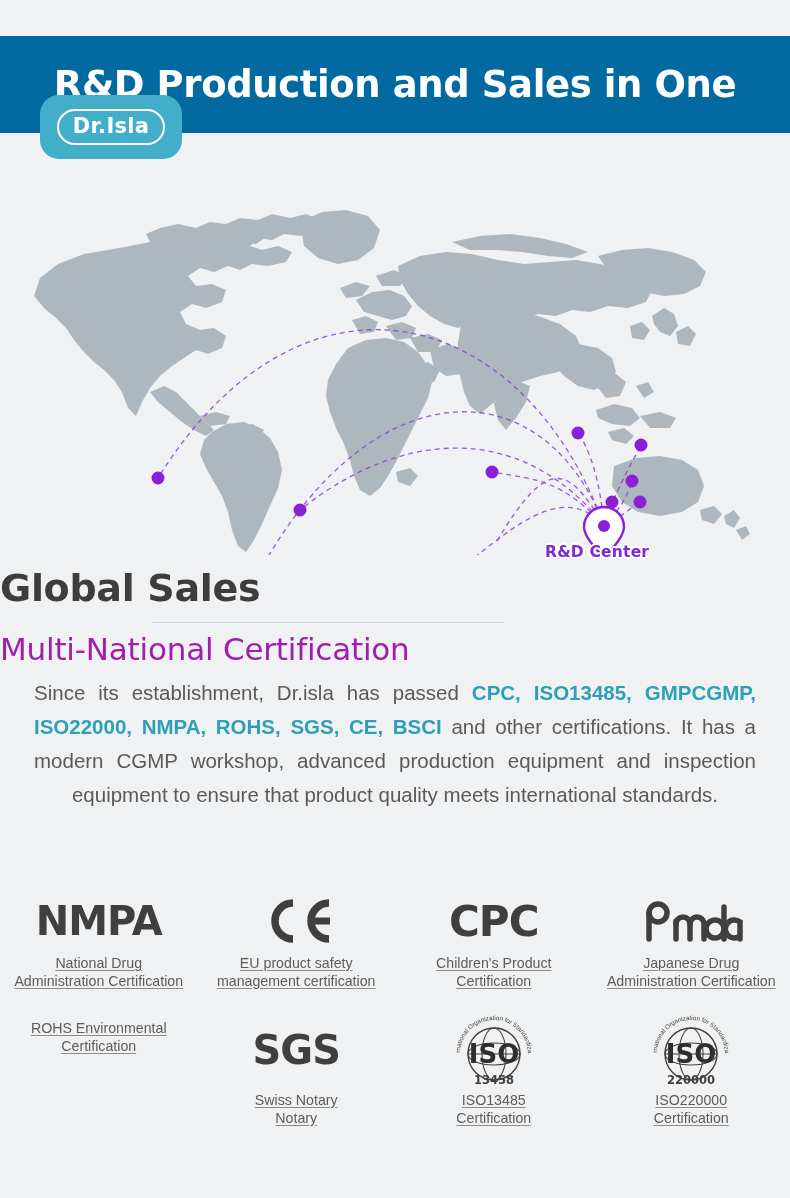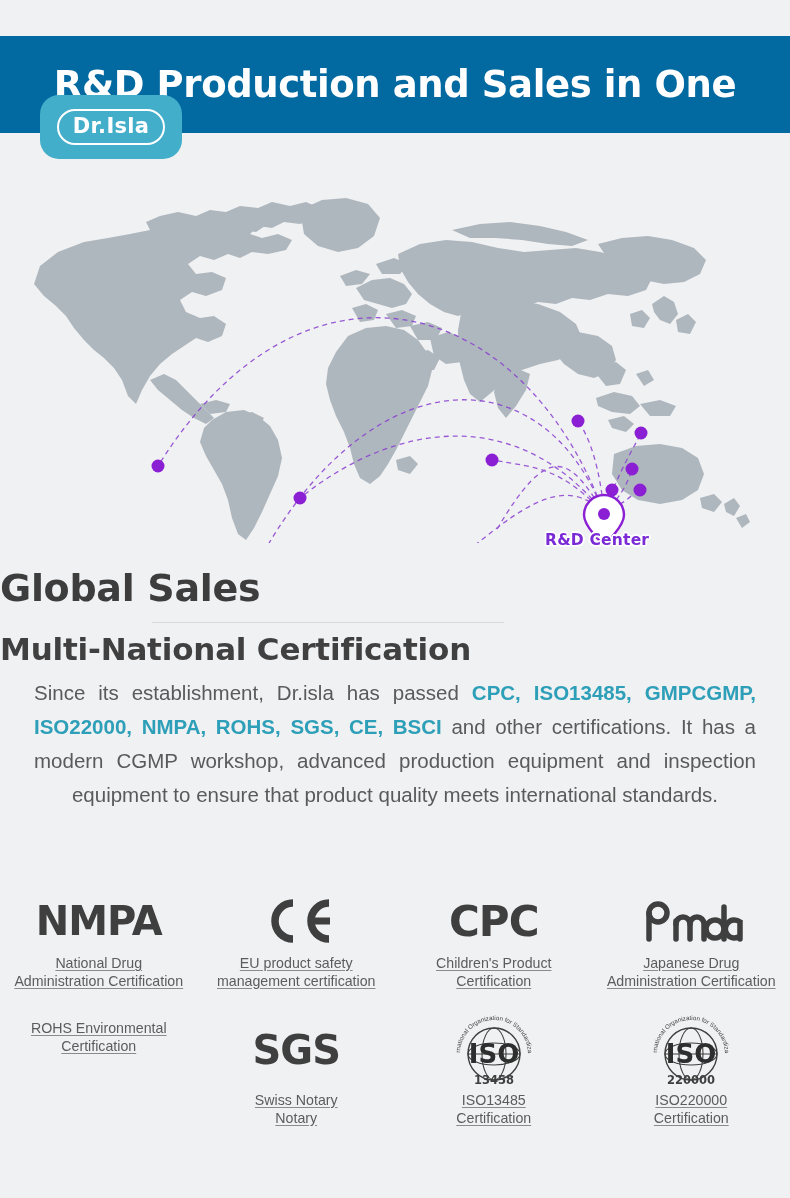--- a/index.html
+++ b/index.html
@@ -51,21 +51,21 @@
     font-size: 21px;
     font-weight: bold;
     letter-spacing: 0.3px;
     font-family: "DejaVu Sans", sans-serif;
   }
 
   
   .map-wrap {
     position: absolute;
     left: 0;
-    top: 168px;
+    top: 180px;
     width: 636px;
     height: 375px;
   }
   .map-wrap svg { display: block; width: 790px; height: 375px; }
 
   .rd-label {
     position: absolute;
     left: 545px;
     top: 363px;
     font-size: 15.5px;
@@ -92,22 +92,22 @@
     line-height: 1.15;
   }
   .h-divider {
     width: 352px;
     height: 1px;
     background: #d8d9da;
     margin: 11px auto 8px auto;
   }
   .h-multi {
     font-size: 31px;
-    font-weight: bold;
-    color: #404040;
+    font-weight: normal;
+    color: #a21caf;
     letter-spacing: -0.2px;
     font-family: "DejaVu Sans", sans-serif;
   }
 
   
   .para {
     position: absolute;
     top: 676px;
     left: 34px;
     width: 722px;

